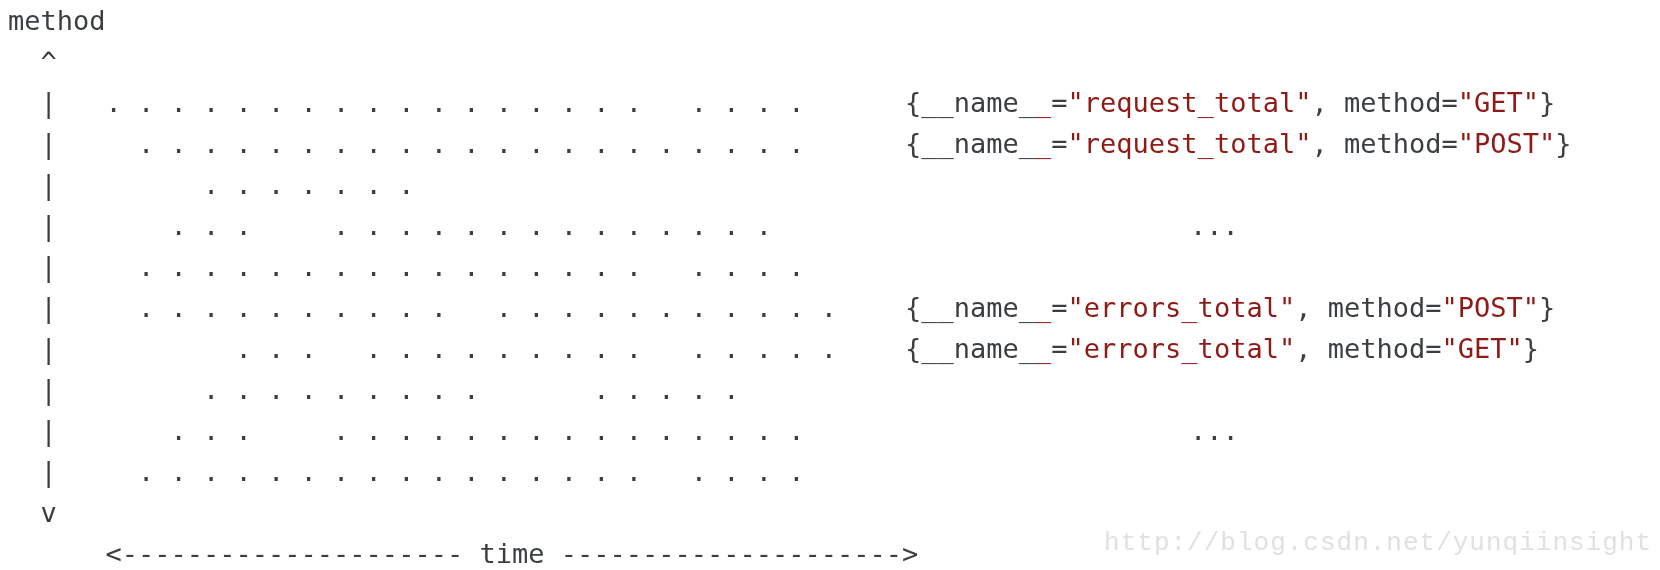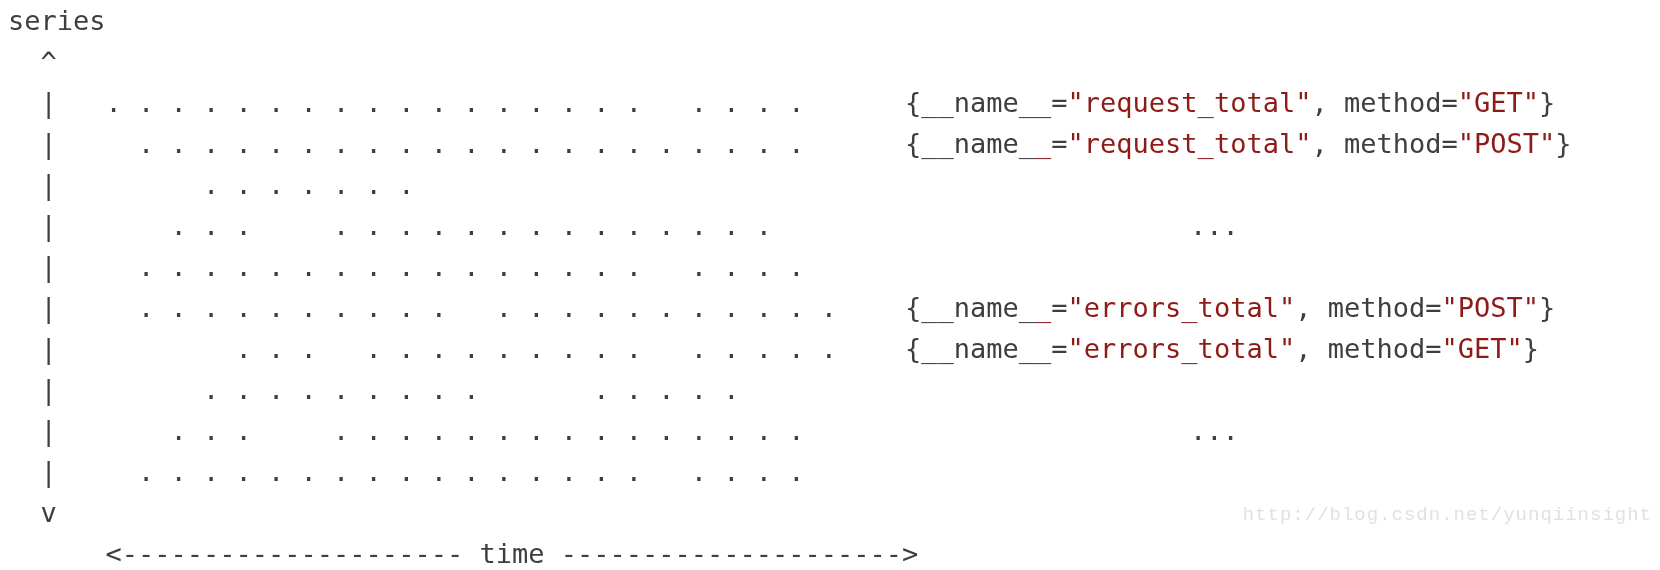--- a/index.html
+++ b/index.html
@@ -38,32 +38,32 @@
   }
   .series-label .red{color:var(--red);}
   .ellipsis{
     position:absolute;
     left:1182px;
     top:0;
   }
   .watermark{
     position:absolute;
     right:8px;
-    top:504px;
+    top:528px;
     font-family:"Liberation Mono",monospace;
-    font-size:19px;
+    font-size:26px;
     letter-spacing:1px;
     color:var(--wm);
   }
 </style>
 </head>
 <body>
 
 <div class="diagram">
-    <div class="line"><span class="txt">series</span></div>
+    <div class="line"><span class="txt">method</span></div>
     <div class="line"><span class="txt">  ^</span></div>
     <div class="line"><span class="txt">  |   . . . . . . . . . . . . . . . . .   . . . .</span><span class="series-label"><span>{__name_</span><span class="red">_</span><span>=</span><span class="red">"request_total"</span><span>, method=</span><span class="red">"GET"</span><span>}</span></span></div>
     <div class="line"><span class="txt">  |     . . . . . . . . . . . . . . . . . . . . .</span><span class="series-label"><span>{__name_</span><span class="red">_</span><span>=</span><span class="red">"request_total"</span><span>, method=</span><span class="red">"POST"</span><span>}</span></span></div>
     <div class="line"><span class="txt">  |         . . . . . . .</span></div>
     <div class="line"><span class="txt">  |       . . .     . . . . . . . . . . . . . .</span><span class="ellipsis">...</span></div>
     <div class="line"><span class="txt">  |     . . . . . . . . . . . . . . . .   . . . .</span></div>
     <div class="line"><span class="txt">  |     . . . . . . . . . .   . . . . . . . . . . .</span><span class="series-label"><span>{__name_</span><span class="red">_</span><span>=</span><span class="red">"errors_total"</span><span>, method=</span><span class="red">"POST"</span><span>}</span></span></div>
     <div class="line"><span class="txt">  |           . . .   . . . . . . . . .   . . . . .</span><span class="series-label"><span>{__name_</span><span class="red">_</span><span>=</span><span class="red">"errors_total"</span><span>, method=</span><span class="red">"GET"</span><span>}</span></span></div>
     <div class="line"><span class="txt">  |         . . . . . . . . .       . . . . .</span></div>
     <div class="line"><span class="txt">  |       . . .     . . . . . . . . . . . . . . .</span><span class="ellipsis">...</span></div>

